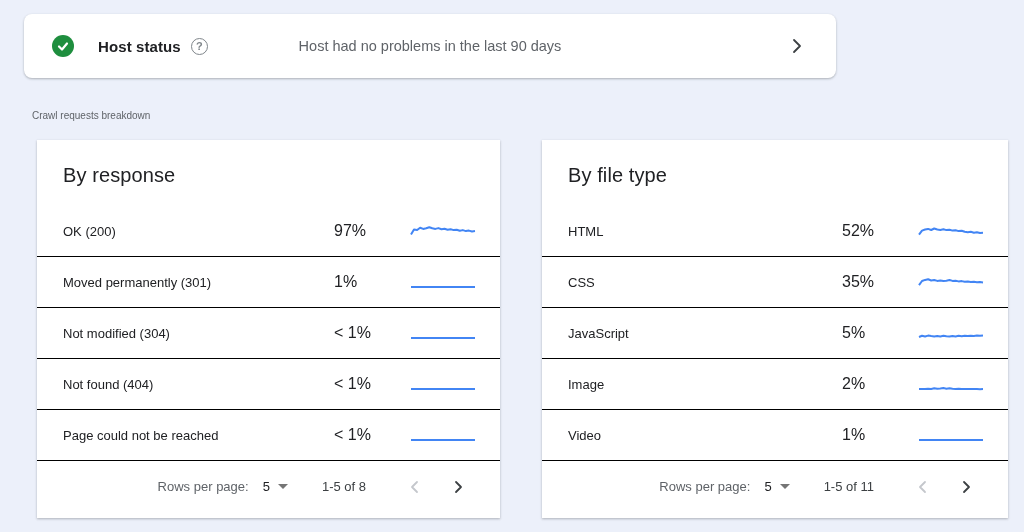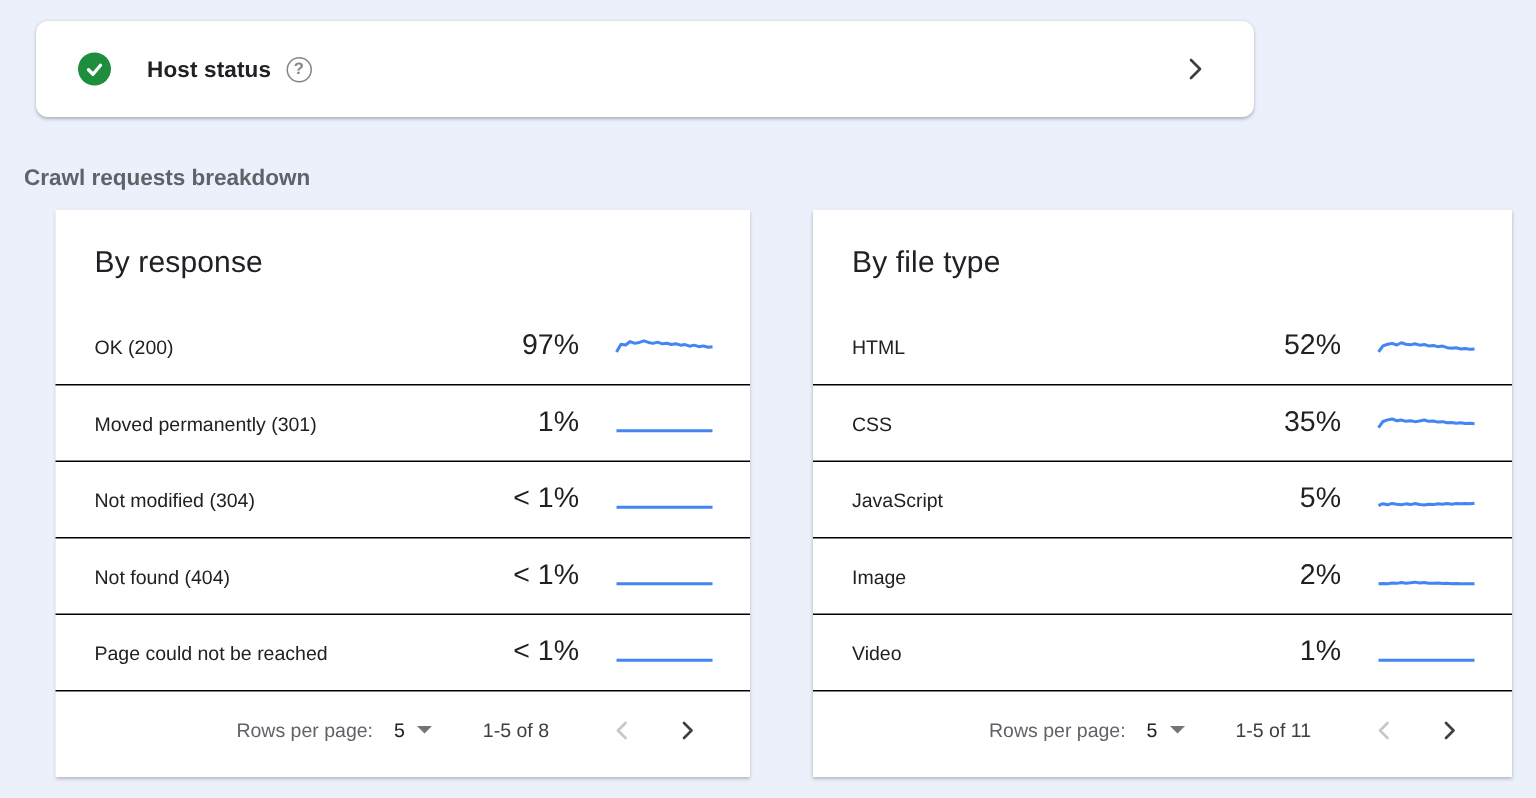--- a/index.html
+++ b/index.html
@@ -29,42 +29,42 @@
     border:1.5px solid #80868b; color:#80868b;
     font-size:11px; line-height:14px; text-align:center; font-weight:bold;
     flex:0 0 auto; cursor:pointer;
   }
   .host-message {
     position:absolute; left:0; right:0; text-align:center;
     font-size:14.5px; color:#5f6368;
   }
   .host-chevron { position:absolute; right:34px; top:24px; }
   .section-label {
-    position:absolute; left:16px; top:110px;
-    font-size:15px; color:#5f6368;font-weight:bold;
+    position:absolute; left:32px; top:110px;
+    font-size:10px; color:#5f6368;
   }
   .card {
     position:absolute; top:140px; height:378px;
     background:#fff; border-radius:0;
     box-shadow:0 1px 2px rgba(60,64,67,.25), 0 1px 3px rgba(60,64,67,.12);
     display:flex; flex-direction:column;margin-left:13px;
   }
   .card-left  { left:24px;  width:463px; }
   .card-right { left:529px; width:466px; }
   .card-title {
     padding:24px 26px 0 26px; height:66px;
     font-size:20px; color:#202124; letter-spacing:.1px;
   }
   .row {
     height:51px; display:flex; align-items:center;
     padding:0 24px 0 26px;
     border-bottom:1px solid #000000;
   }
   .row-label { flex:1; font-size:13px; color:#202124; }
-  .row-pct   { width:52px; text-align:right; font-size:19px; color:#202124; }
+  .row-pct   { width:52px; text-align:left; font-size:16px; color:#202124; }
   .spark     { width:66px; height:16px; margin-left:24px; flex:0 0 auto; }
   .card-footer {
     flex:1; display:flex; align-items:center; justify-content:flex-end;
     padding:0 30px 6px 0; font-size:13px; color:#5f6368;
   }
   .rpp-label { margin-right:14px; }
   .rpp-value { color:#202124; margin-right:8px; }
   .dd-arrow {
     width:0; height:0; margin-right:34px; cursor:pointer;
     border-left:5px solid transparent; border-right:5px solid transparent;
@@ -78,20 +78,21 @@
 <body>
 
 <div class="host-bar">
   <span class="check-circle">
     <svg width="14" height="14" viewBox="0 0 14 14">
         <polyline points="3,7.5 6,10.5 11,4.5" fill="none" stroke="#fff" stroke-width="2.2" stroke-linecap="round" stroke-linejoin="round"></polyline>
       </svg>
   </span>
   <span class="host-label">Host status</span>
   <span class="help-icon">?</span>
+  <span class="host-message">Host had no problems in the last 90 days</span>
   <span class="host-chevron">
     <svg width="10" height="16" viewBox="0 0 10 16">
         <polyline points="2,2 8,8 2,14" fill="none" stroke="#3c4043" stroke-width="1.8" stroke-linecap="round" stroke-linejoin="round"></polyline>
       </svg>
   </span>
 </div>
 
 <div class="section-label">Crawl requests breakdown</div>
 
 <div class="card card-left">

